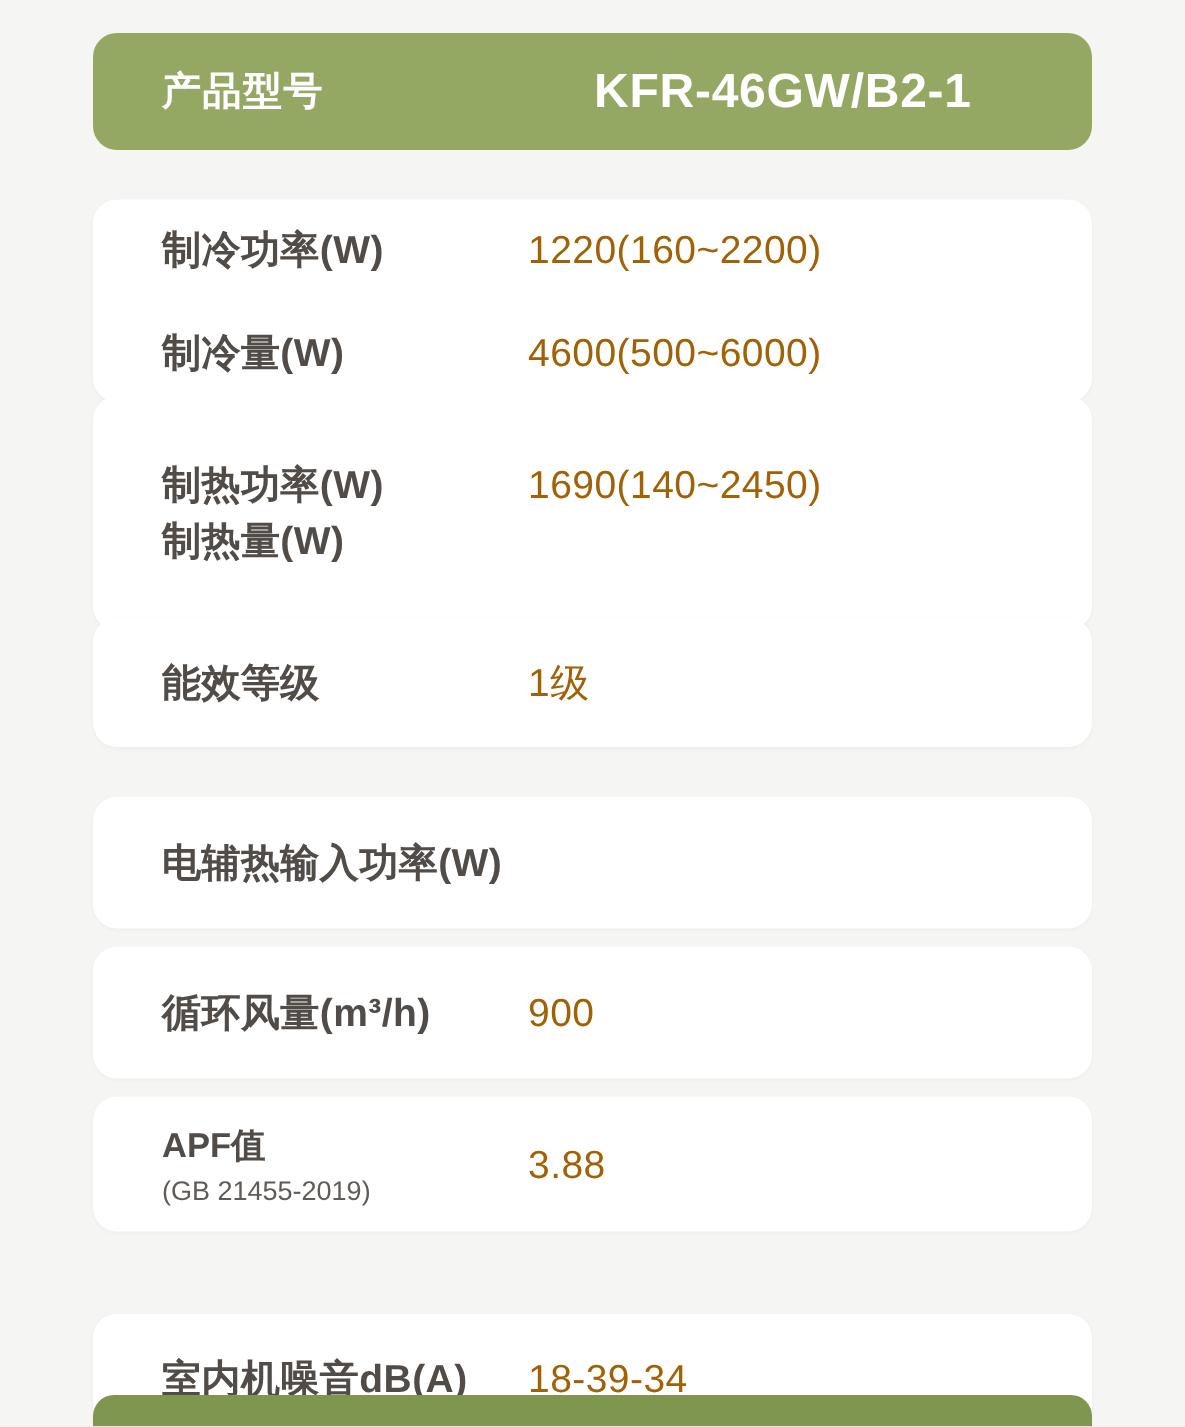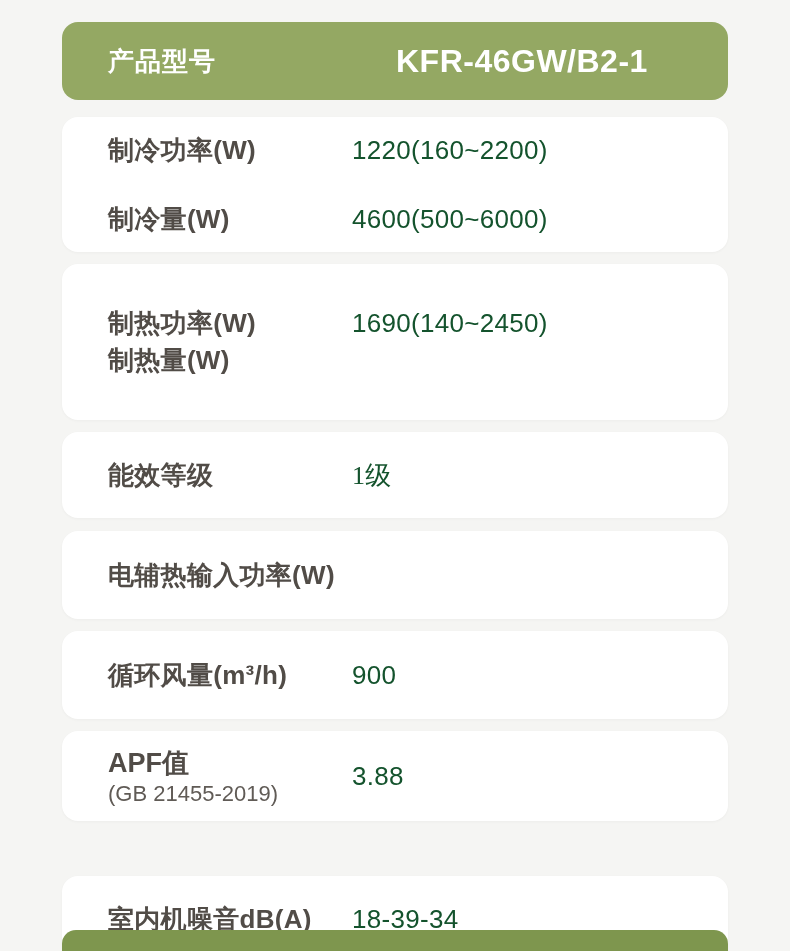--- a/index.html
+++ b/index.html
@@ -41,23 +41,23 @@
     position: absolute;
     left: 62px;
     width: 666px;
     background: #ffffff;
     border-radius: 16px;
     box-shadow: 0 1px 3px rgba(0,0,0,0.035);
     display: flex;
     flex-direction: column;
     justify-content: center;
   }
-  .c1 { top: 117px; height: 135px; gap: 32px; }
+  .c1 { top: 133px; height: 135px; gap: 32px; }
   .c2 { top: 264px; height: 156px; }
-  .c3 { top: 432px; height: 86px; font-family: Liberation Serif, serif; }
+  .c3 { top: 412px; height: 86px; }
   .c4 { top: 531px; height: 88px; }
   .c5 { top: 631px; height: 88px; }
   .c6 { top: 731px; height: 90px; }
   .c7 { top: 876px; height: 87px; }
   .row {
     display: flex;
     align-items: center;
     line-height: 37px;
   }
   .label {
@@ -65,38 +65,38 @@
     width: 244px;
     flex-shrink: 0;
     font-size: 26px;
     font-weight: bold;
     color: #514c47;
     letter-spacing: 0.3px;
   }
   .value {
     font-size: 26px;
     font-weight: normal;
-    color: #14532d;
+    color: #a16207;
     letter-spacing: 0.3px;
   }
   .label-block {
     margin-left: 46px;
     width: 244px;
     flex-shrink: 0;
   }
   .label-block .label-main {
     display: block;
-    font-size: 27px;
+    font-size: 23px;
     font-weight: bold;
     color: #514c47;
     line-height: 32px;
   }
   .label-block .label-sub {
     display: block;
-    font-size: 22px;
+    font-size: 18px;
     font-weight: normal;
     color: #605b56;
     line-height: 24px;
     margin-top: 3px;
   }
   .footer-bar {
     position: absolute;
     left: 62px; top: 930px;
     width: 666px; height: 21px;
     background: #7e964e;

